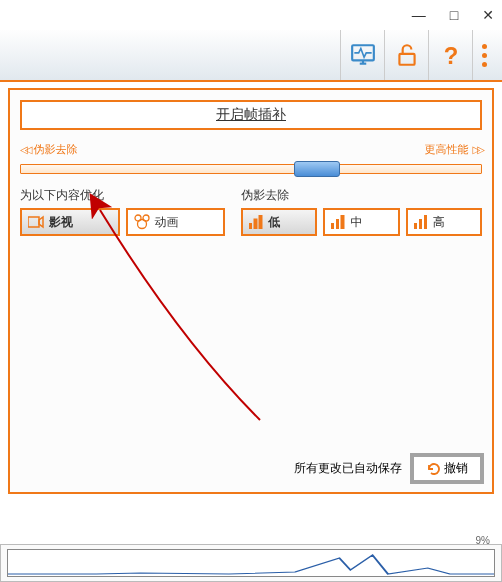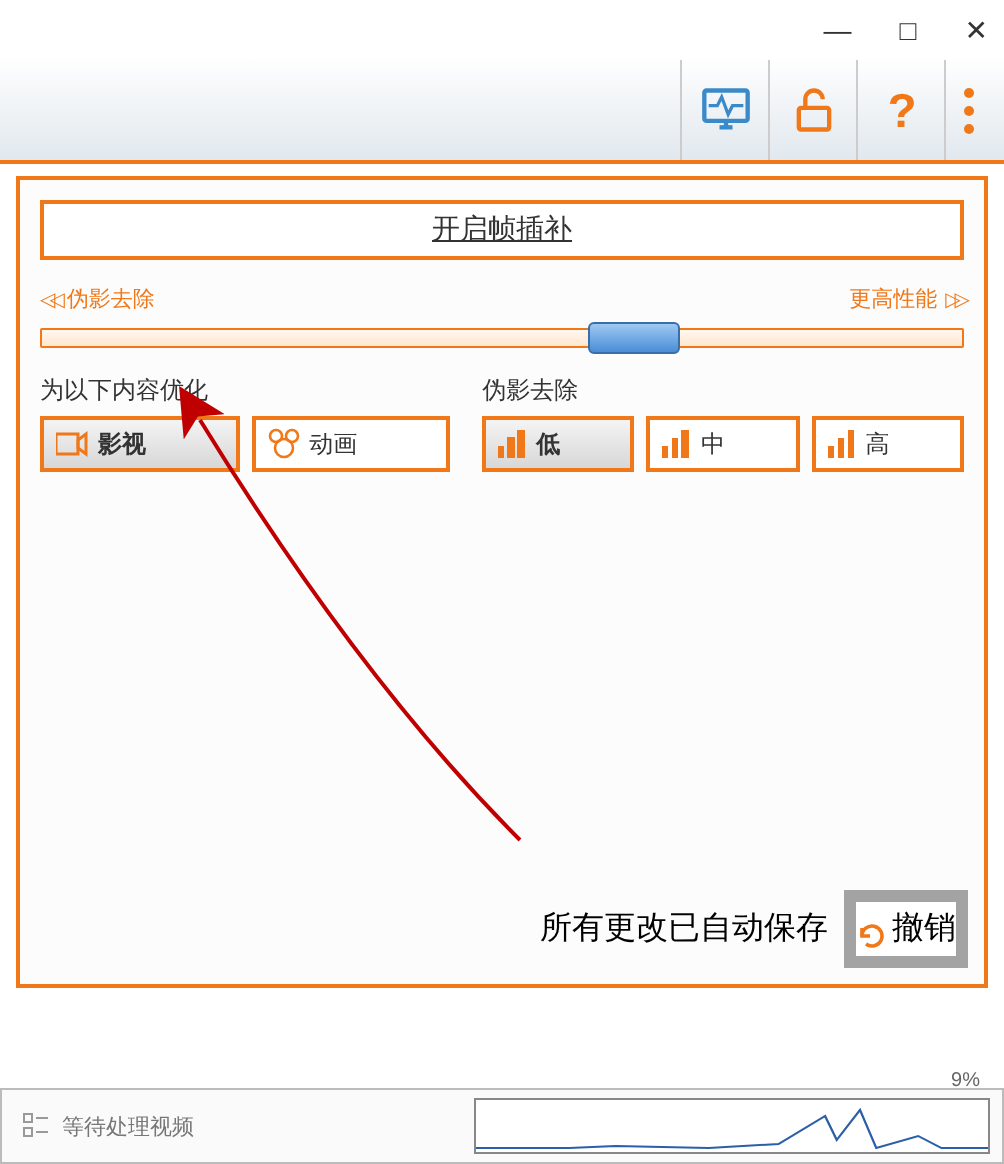--- a/index.html
+++ b/index.html
@@ -33,22 +33,22 @@
 .section { flex: 1; }
 .section-label { font-size: 12px; color: #333; margin-bottom: 4px; }
 
 .btn-row { display: flex; gap: 6px; }
 .opt-btn { flex: 1; height: 28px; border: 2px solid #f07818; display: flex; align-items: center; gap: 5px; padding: 0 6px; font-size: 12px; background: #fff; color: #333; position: relative; }
 .opt-btn.active { background: linear-gradient(to bottom, #f4f4f4, #d7d7d7); font-weight: bold; border-width: 2px; }
 .opt-btn .icon { flex-shrink: 0; }
 
 .arrow { position: absolute; top: 100px; left: 70px; pointer-events: none; }
 
-.status-row { position: absolute; bottom: 8px; right: 8px; display: flex; align-items: center; gap: 8px; font-size: 16px; }
-.undo-btn { border: 6px solid #a3a3a3; padding: 3px 0; display: flex; align-items: flex-end; gap: 4px; background: #fff; }
+.status-row { position: absolute; bottom: 8px; right: 8px; display: flex; align-items: center; gap: 8px; font-size: 12px; }
+.undo-btn { border: 4px solid #a3a3a3; padding: 3px 12px; display: flex; align-items: center; gap: 4px; background: #fff; }
 
 .bottom-bar { position: absolute; bottom: 0; left: 0; right: 0; height: 38px; border: 1px solid #bbb; display: flex; align-items: center; background: #fafafa; }
 .bottom-left { display: flex; align-items: center; gap: 6px; padding-left: 10px; font-size: 11px; color: #777; flex: 0 0 46%; }
 .bottom-right { flex: 1; height: 28px; margin: 0 6px; border: 1px solid #888; position: relative; background: #fff; }
 .bottom-right .pct { position: absolute; right: 4px; top: -15px; font-size: 10px; color: #666; }
 .bottom-right svg { width: 100%; height: 100%; }
 
 .bars-icon rect { fill: #f07818; }
 </style>
 </head>
@@ -179,28 +179,19 @@
             <path d="M3 3 L3 7 L7 7" fill="none" stroke="#f07818" stroke-width="1.8"></path>
           </svg>
         <span>撤销</span>
       </div>
     </div>
 
   </div>
 </div>
 
 <div class="bottom-bar">
-  <div class="bottom-left">
-    <svg width="14" height="14" viewBox="0 0 14 14">
-        <rect x="1" y="1" width="4" height="4" fill="none" stroke="#999"></rect>
-        <rect x="1" y="8" width="4" height="4" fill="none" stroke="#999"></rect>
-        <line x1="7" y1="3" x2="13" y2="3" stroke="#999"></line>
-        <line x1="7" y1="10" x2="13" y2="10" stroke="#999"></line>
-      </svg>
-    <span>等待处理视频</span>
-  </div>
   <div class="bottom-right">
     <span class="pct">9%</span>
     <svg viewBox="0 0 220 26" preserveAspectRatio="none">
       <polyline points="0,24 40,24 60,23 100,24 130,22 150,8 155,20 165,5 172,24 190,18 200,24 220,24" fill="none" stroke="#2b5fa8" stroke-width="1"></polyline>
     </svg>
   </div>
 </div>
 
 </body></html>

